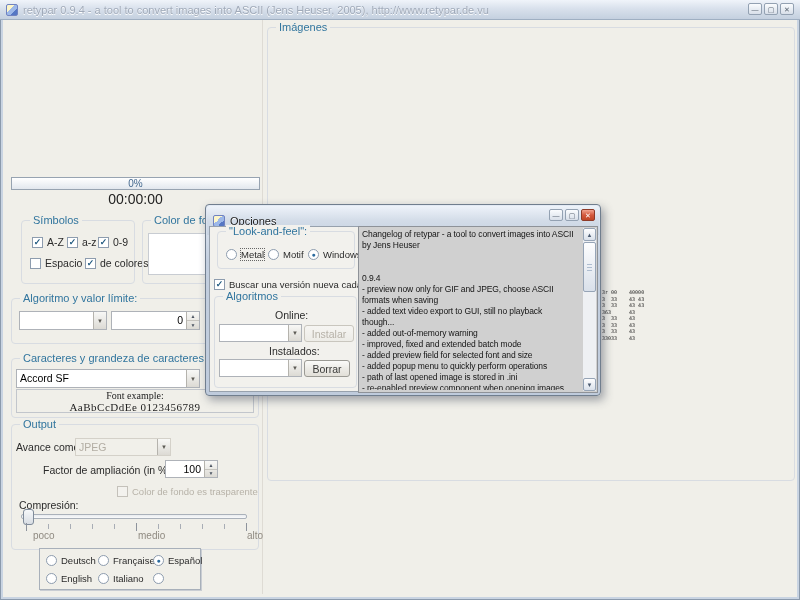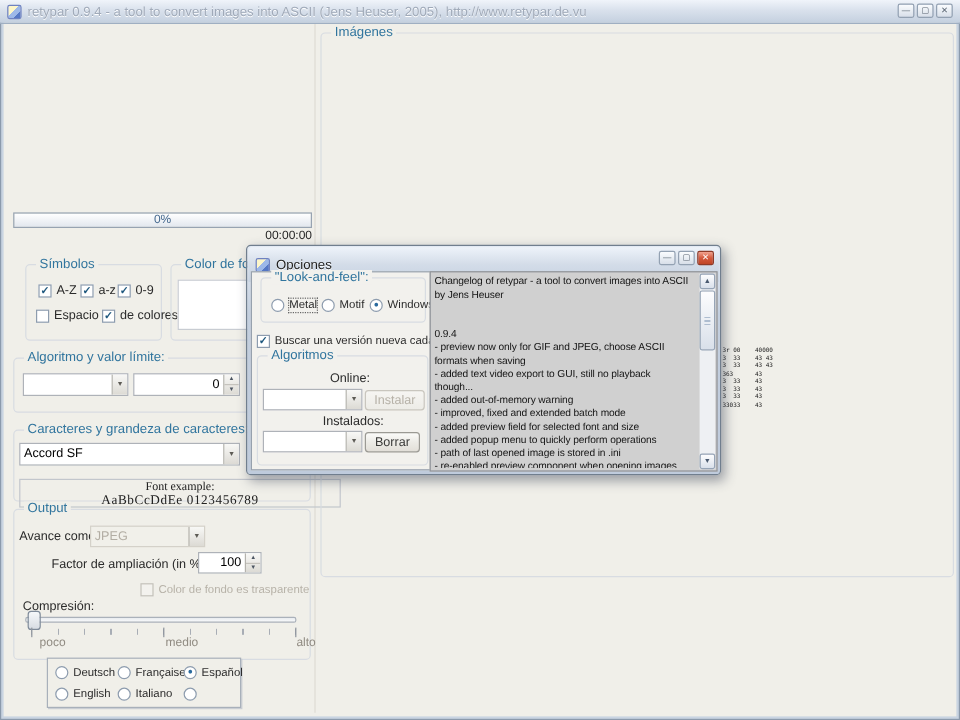--- a/index.html
+++ b/index.html
@@ -53,21 +53,21 @@
   .combo.disabled .val{color:#b2ada3;}
   .spin .val{flex:1;font-size:10.5px;padding:2px 3px 0;text-align:right;}
   .spin .arrs{display:flex;flex-direction:column;}
   .spin .arrs span{flex:1;display:flex;align-items:center;justify-content:center;
     font-size:5px;color:#4c5562;border-bottom:1px solid #c5c3bd;}
   .spin .arrs span:last-child{border-bottom:none;}
   
   .progress{position:absolute;left:8px;top:177px;width:249px;height:13px;border:1px solid #97a3b1;
     background:linear-gradient(#ffffff,#e2e7ee);display:flex;align-items:center;justify-content:center;
     font-size:10px;color:#44688e;}
-  .ptime{position:absolute;left:8px;top:191px;width:249px;text-align:right;font-size:10px;color:#222;}
+  .ptime{position:absolute;left:8px;top:191px;width:249px;text-align:center;font-size:14px;color:#222;}
   .swatch{position:absolute;background:#fff;border:1px solid #c8ccd2;}
   .fontbox{position:absolute;border:1px solid #c2c6cc;text-align:center;
     font-family:"Liberation Serif",serif;color:#222;}
   .fontbox .cap{font-size:10px;}
   .fontbox .ex{font-size:11px;letter-spacing:.5px;}
   .slider-track{position:absolute;height:5px;border:1px solid #aab1ba;border-radius:2px;
     background:linear-gradient(#e9ecef,#f8f9fb);}
   .slider-thumb{position:absolute;width:11px;height:16px;border:1px solid #7f8b9a;border-radius:3px;
     background:linear-gradient(#f6f8fa,#d8dde3);}
   .ticks{position:absolute;height:5px;
@@ -183,21 +183,21 @@
         </span>
     </div>
   </div>
 
   <div class="grp" style="left:8px;top:358px;width:248px;height:60px;">
     <span class="lbl">Caracteres y grandeza de caracteres:</span>
     <div class="combo" style="left:4px;top:10px;width:184px;height:19px;">
       <span class="val">Accord SF</span>
       <span class="dd">▼</span>
     </div>
-    <div class="fontbox" style="left:4px;top:40px;width:268px;height:24px;">
+    <div class="fontbox" style="left:4px;top:30px;width:238px;height:24px;">
       <div class="cap">Font example:</div>
       <div class="ex">AaBbCcDdEe 0123456789</div>
     </div>
   </div>
 
   <div class="grp" style="left:8px;top:424px;width:248px;height:126px;">
     <span class="lbl">Output</span>
     <span class="lbltxt" style="left:4px;top:16px;">Avance como:</span>
     <div class="combo disabled" style="left:63px;top:13px;width:96px;height:18px;">
       <span class="val">JPEG</span>

